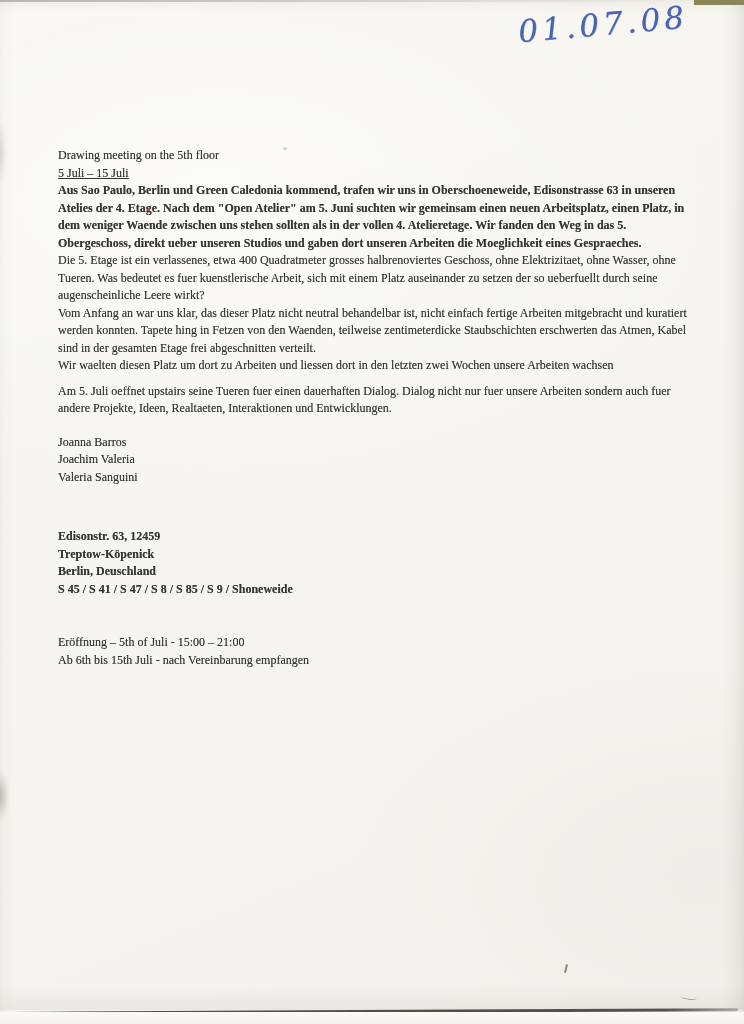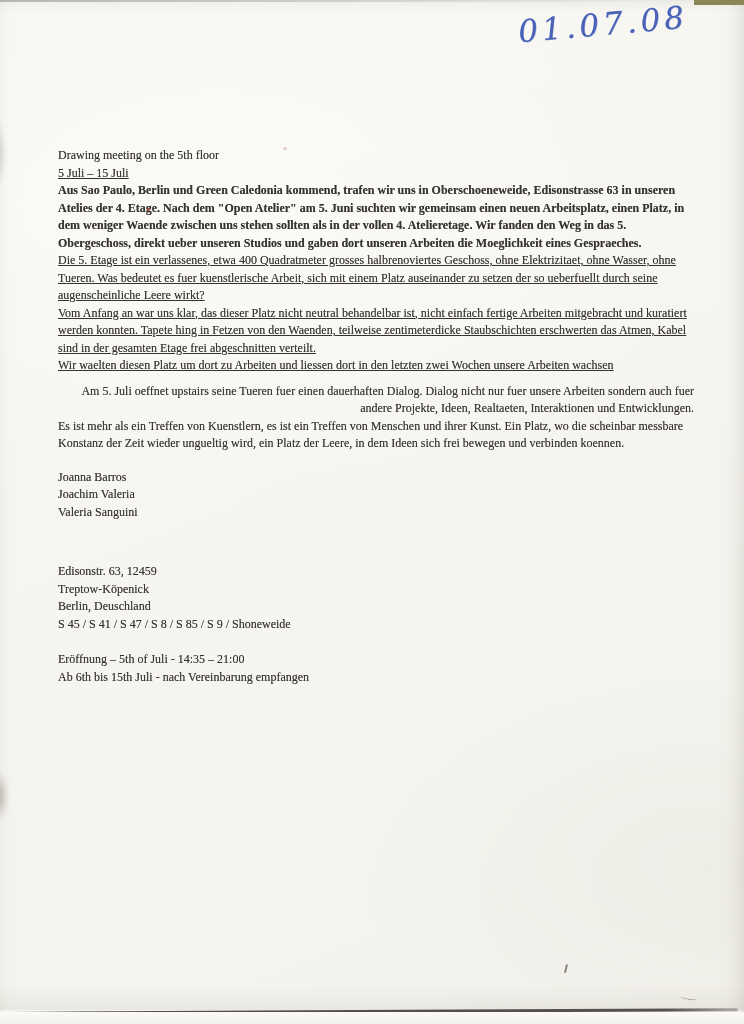--- a/index.html
+++ b/index.html
@@ -44,25 +44,25 @@
   .content {
     position: absolute; left: 58px; top: 147px; width: 636px;
     font-size: 12px; line-height: 17.5px;
     color: #363430;
     text-shadow: 0 0 0.5px rgba(64,60,54,0.55);
   }
   .content p { margin: 0; }
   .title { margin: 0 0 20px 0; }
   .date-range { margin: 0 0 18px 0; text-decoration: underline; }
   .para-1 { margin: 0 0 15px 0; font-weight: bold; }
-  .para-2 { margin: 0 0 8px 0; text-decoration: underline; }
-  .para-3 { margin: 0 0 16px 0; text-align: right; }
+  .para-2 { margin: 0 0 8px 0; }
+  .para-3 { margin: 0 0 16px 0; }
   .para-4 { margin: 0 0 32px 0; }
   .signatories { margin: 16px 0 42px 0; }
-  .address { margin: 0 0 18px 0; }
+  .address { margin: 0 0 36px 0; font-weight: bold; }
   .block-line { display: block; }
   
   .speck-red {
     position: absolute; left: 147px; top: 208px; width: 3px; height: 3px;
     border-radius: 50%; background: rgba(178,62,55,0.8);
   }
   .speck-pink {
     position: absolute; left: 283px; top: 147px; width: 4px; height: 3px;
     border-radius: 50%; background: rgba(214,160,160,0.5);
   }
@@ -117,37 +117,36 @@
 
     <p class="para-1">Aus Sao Paulo, Berlin und Green Caledonia kommend, trafen wir uns in Oberschoeneweide, Edisonstrasse 63 in unseren Atelies der 4. Etage. Nach dem "Open Atelier" am 5. Juni suchten wir gemeinsam einen neuen Arbeitsplatz, einen Platz, in dem weniger Waende zwischen uns stehen sollten als in der vollen 4. Atelieretage. Wir fanden den Weg in das 5. Obergeschoss, direkt ueber unseren Studios und gaben dort unseren Arbeiten die Moeglichkeit eines Gespraeches.</p>
 
     <div class="para-2">
       <p>Die 5. Etage ist ein verlassenes, etwa 400 Quadratmeter grosses halbrenoviertes Geschoss, ohne Elektrizitaet, ohne Wasser, ohne Tueren. Was bedeutet es fuer kuenstlerische Arbeit, sich mit einem Platz auseinander zu setzen der so ueberfuellt durch seine augenscheinliche Leere wirkt?</p>
       <p>Vom Anfang an war uns klar, das dieser Platz nicht neutral behandelbar ist, nicht einfach fertige Arbeiten mitgebracht und kuratiert werden konnten. Tapete hing in Fetzen von den Waenden, teilweise zentimeterdicke Staubschichten erschwerten das Atmen, Kabel sind in der gesamten Etage frei abgeschnitten verteilt.</p>
       <p>Wir waelten diesen Platz um dort zu Arbeiten und liessen dort in den letzten zwei Wochen unsere Arbeiten wachsen</p>
     </div>
 
     <p class="para-3">Am 5. Juli oeffnet upstairs seine Tueren fuer einen dauerhaften Dialog. Dialog nicht nur fuer unsere Arbeiten sondern auch fuer andere Projekte, Ideen, Realtaeten, Interaktionen und Entwicklungen.</p>
-    <p class="para-4">Es ist mehr als ein Treffen von Kuenstlern, es ist ein Treffen von Menschen und ihrer Kunst. Ein Platz, wo die scheinbar messbare Konstanz der Zeit wieder ungueltig wird, ein Platz der Leere, in dem Ideen sich frei bewegen und verbinden koennen.</p>
 
     <div class="signatories">
       <span class="block-line">Joanna Barros</span>
       <span class="block-line">Joachim Valeria</span>
       <span class="block-line">Valeria Sanguini</span>
     </div>
 
     <div class="address">
       <span class="block-line">Edisonstr. 63, 12459</span>
       <span class="block-line">Treptow-Köpenick</span>
       <span class="block-line">Berlin, Deuschland</span>
       <span class="block-line">S 45 / S 41 / S 47 / S 8 / S 85 / S 9 / Shoneweide</span>
     </div>
 
     <div class="schedule">
-      <span class="block-line">Eröffnung – 5th of Juli - 14:35 – 21:00</span>
+      <span class="block-line">Eröffnung – 5th of Juli - 15:00 – 21:00</span>
       <span class="block-line">Ab 6th bis 15th Juli - nach Vereinbarung empfangen</span>
     </div>
   </div>
 
   <div class="speck-red"></div>
   <div class="speck-pink"></div>
   <div class="mark-apostrophe"></div>
   <div class="mark-squiggle"></div>
   <div class="left-edge-smudge"></div>
   <div class="left-edge-smudge-2"></div>

